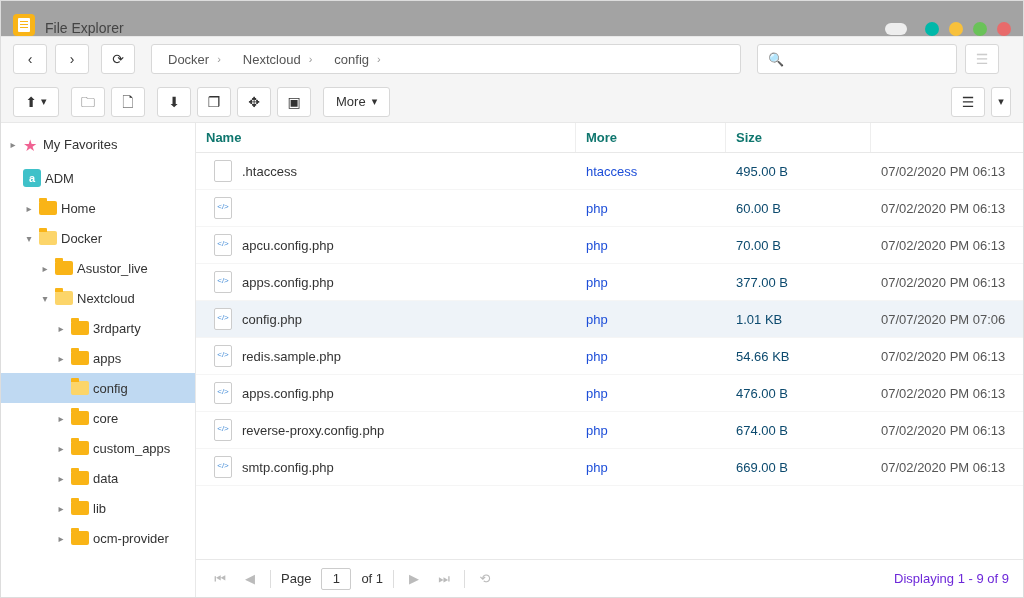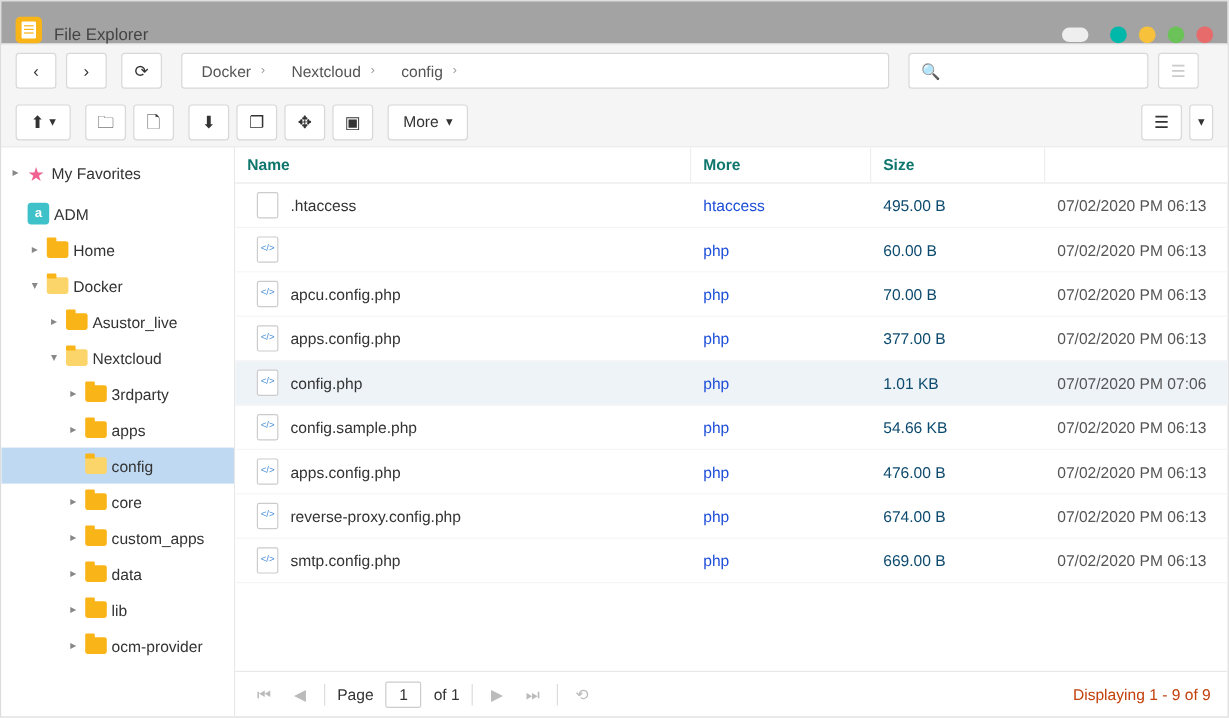--- a/index.html
+++ b/index.html
@@ -259,21 +259,21 @@
             <span class="fi php"></span>
             <span>config.php</span>
           </div>
           <div class="cell type">php</div>
           <div class="cell size">1.01 KB</div>
           <div class="cell mod">07/07/2020 PM 07:06</div>
         </div>
         <div class="row">
           <div class="cell name">
             <span class="fi php"></span>
-            <span>config.sample.php</span>
+            <span>redis.sample.php</span>
           </div>
           <div class="cell type">php</div>
           <div class="cell size">54.66 KB</div>
           <div class="cell mod">07/02/2020 PM 06:13</div>
         </div>
         <div class="row">
           <div class="cell name">
             <span class="fi php"></span>
             <span>apps.config.php</span>
           </div>
@@ -306,16 +306,16 @@
       <span class="vsep"></span>
       <span>Page</span>
       <input class="pginput" value="1" style="">
       <span>of 1</span>
       <span class="vsep"></span>
       <span class="pgbtn">▶</span>
       <span class="pgbtn">⏭</span>
       <span class="vsep"></span>
       <span class="pgbtn">⟲</span>
       <div class="spacer"></div>
-      <span style="color:#c2410c">Displaying 1 - 9 of 9</span>
+      <span style="color:#6d28d9">Displaying 1 - 9 of 9</span>
     </div>
   </div>
 </div>
 
 </body></html>

